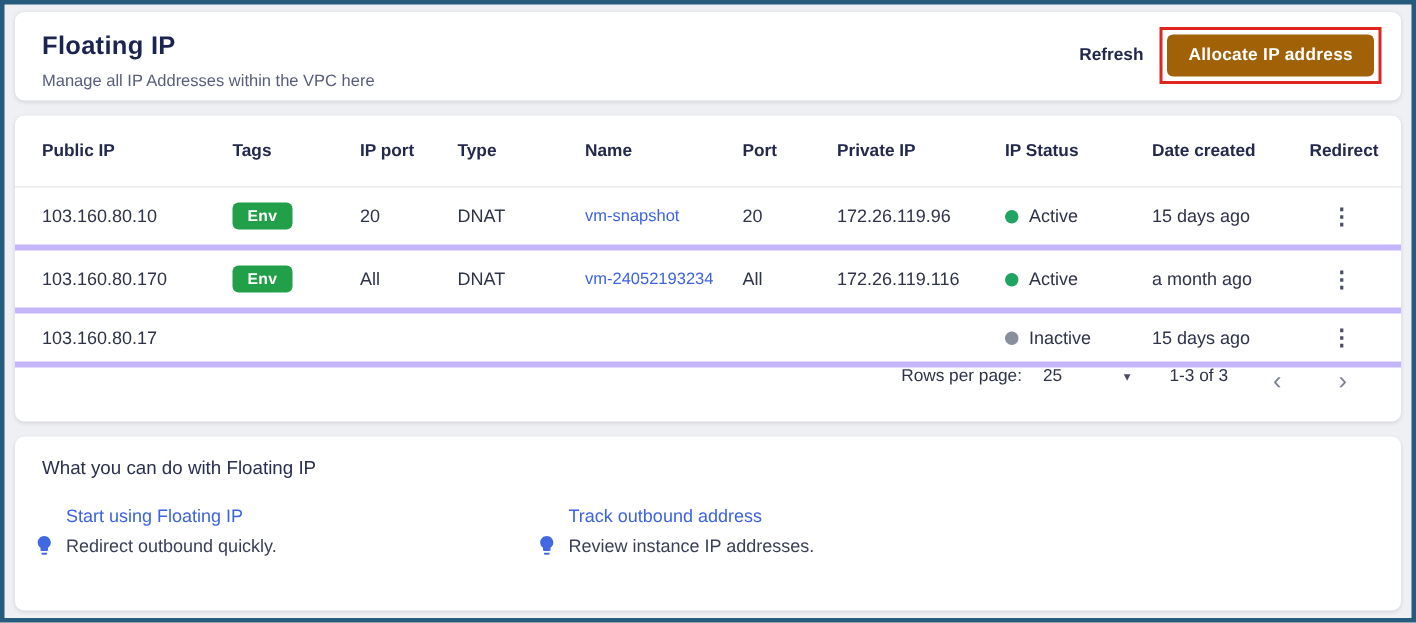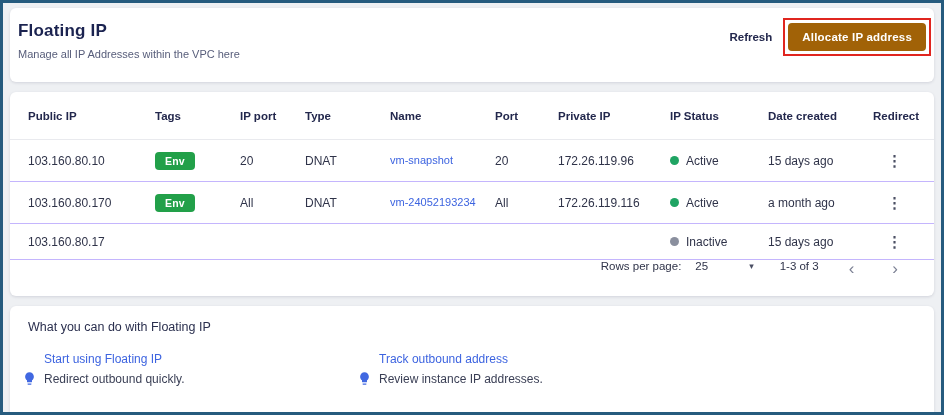--- a/index.html
+++ b/index.html
@@ -13,22 +13,22 @@
     overflow:hidden;
   }
   .card {
     background:#ffffff;
     border-radius:6px;
     box-shadow:0 1px 3px rgba(40,45,80,0.14);
     margin-bottom:10px;
   }
   
   .header-card {
-    height:74px;
-    padding:13px 8px;
+    height:59px;
+    padding:13px 18px;
     display:flex;
     justify-content:space-between;
     align-items:flex-start;
   }
   .page-title { font-size:17px; font-weight:700; color:#1b2350; letter-spacing:.2px; }
   .page-subtitle { font-size:11px; color:#575d7a; margin-top:7px; }
   .header-actions { display:flex; align-items:center; margin-top:2px; }
   .refresh-btn {
     background:none; border:none; cursor:pointer;
     font-family:inherit; font-size:11.5px; font-weight:700; color:#23284d;
@@ -48,21 +48,21 @@
   
   .table-card { padding:0; }
   .grid-row {
     display:grid;
     grid-template-columns:127px 85px 65px 85px 105px 63px 112px 98px 105px 1fr;
     align-items:center;
     padding:0 18px;
   }
   .thead { height:48px; border-bottom:1px solid #e9eaee; }
   .th { font-size:11.5px; font-weight:700; color:#23284d; }
-  .tr { height:42px; border-bottom:1px solid #c4b5fd; }
+  .tr { height:42px; border-bottom:4px solid #c4b5fd; }
   .tr.compact { height:36px; }
   .td { font-size:12px; color:#2f3349; }
   .badge {
     display:inline-block; color:#fff; font-size:10.5px; font-weight:700;
     padding:3px 10px; border-radius:4px; letter-spacing:.2px;
   }
   .name-link {
     display:inline-block; max-width:90px;
     color:#3d64e0; font-size:11px; line-height:1.3;
     text-decoration:none; overflow-wrap:break-word; cursor:pointer;

